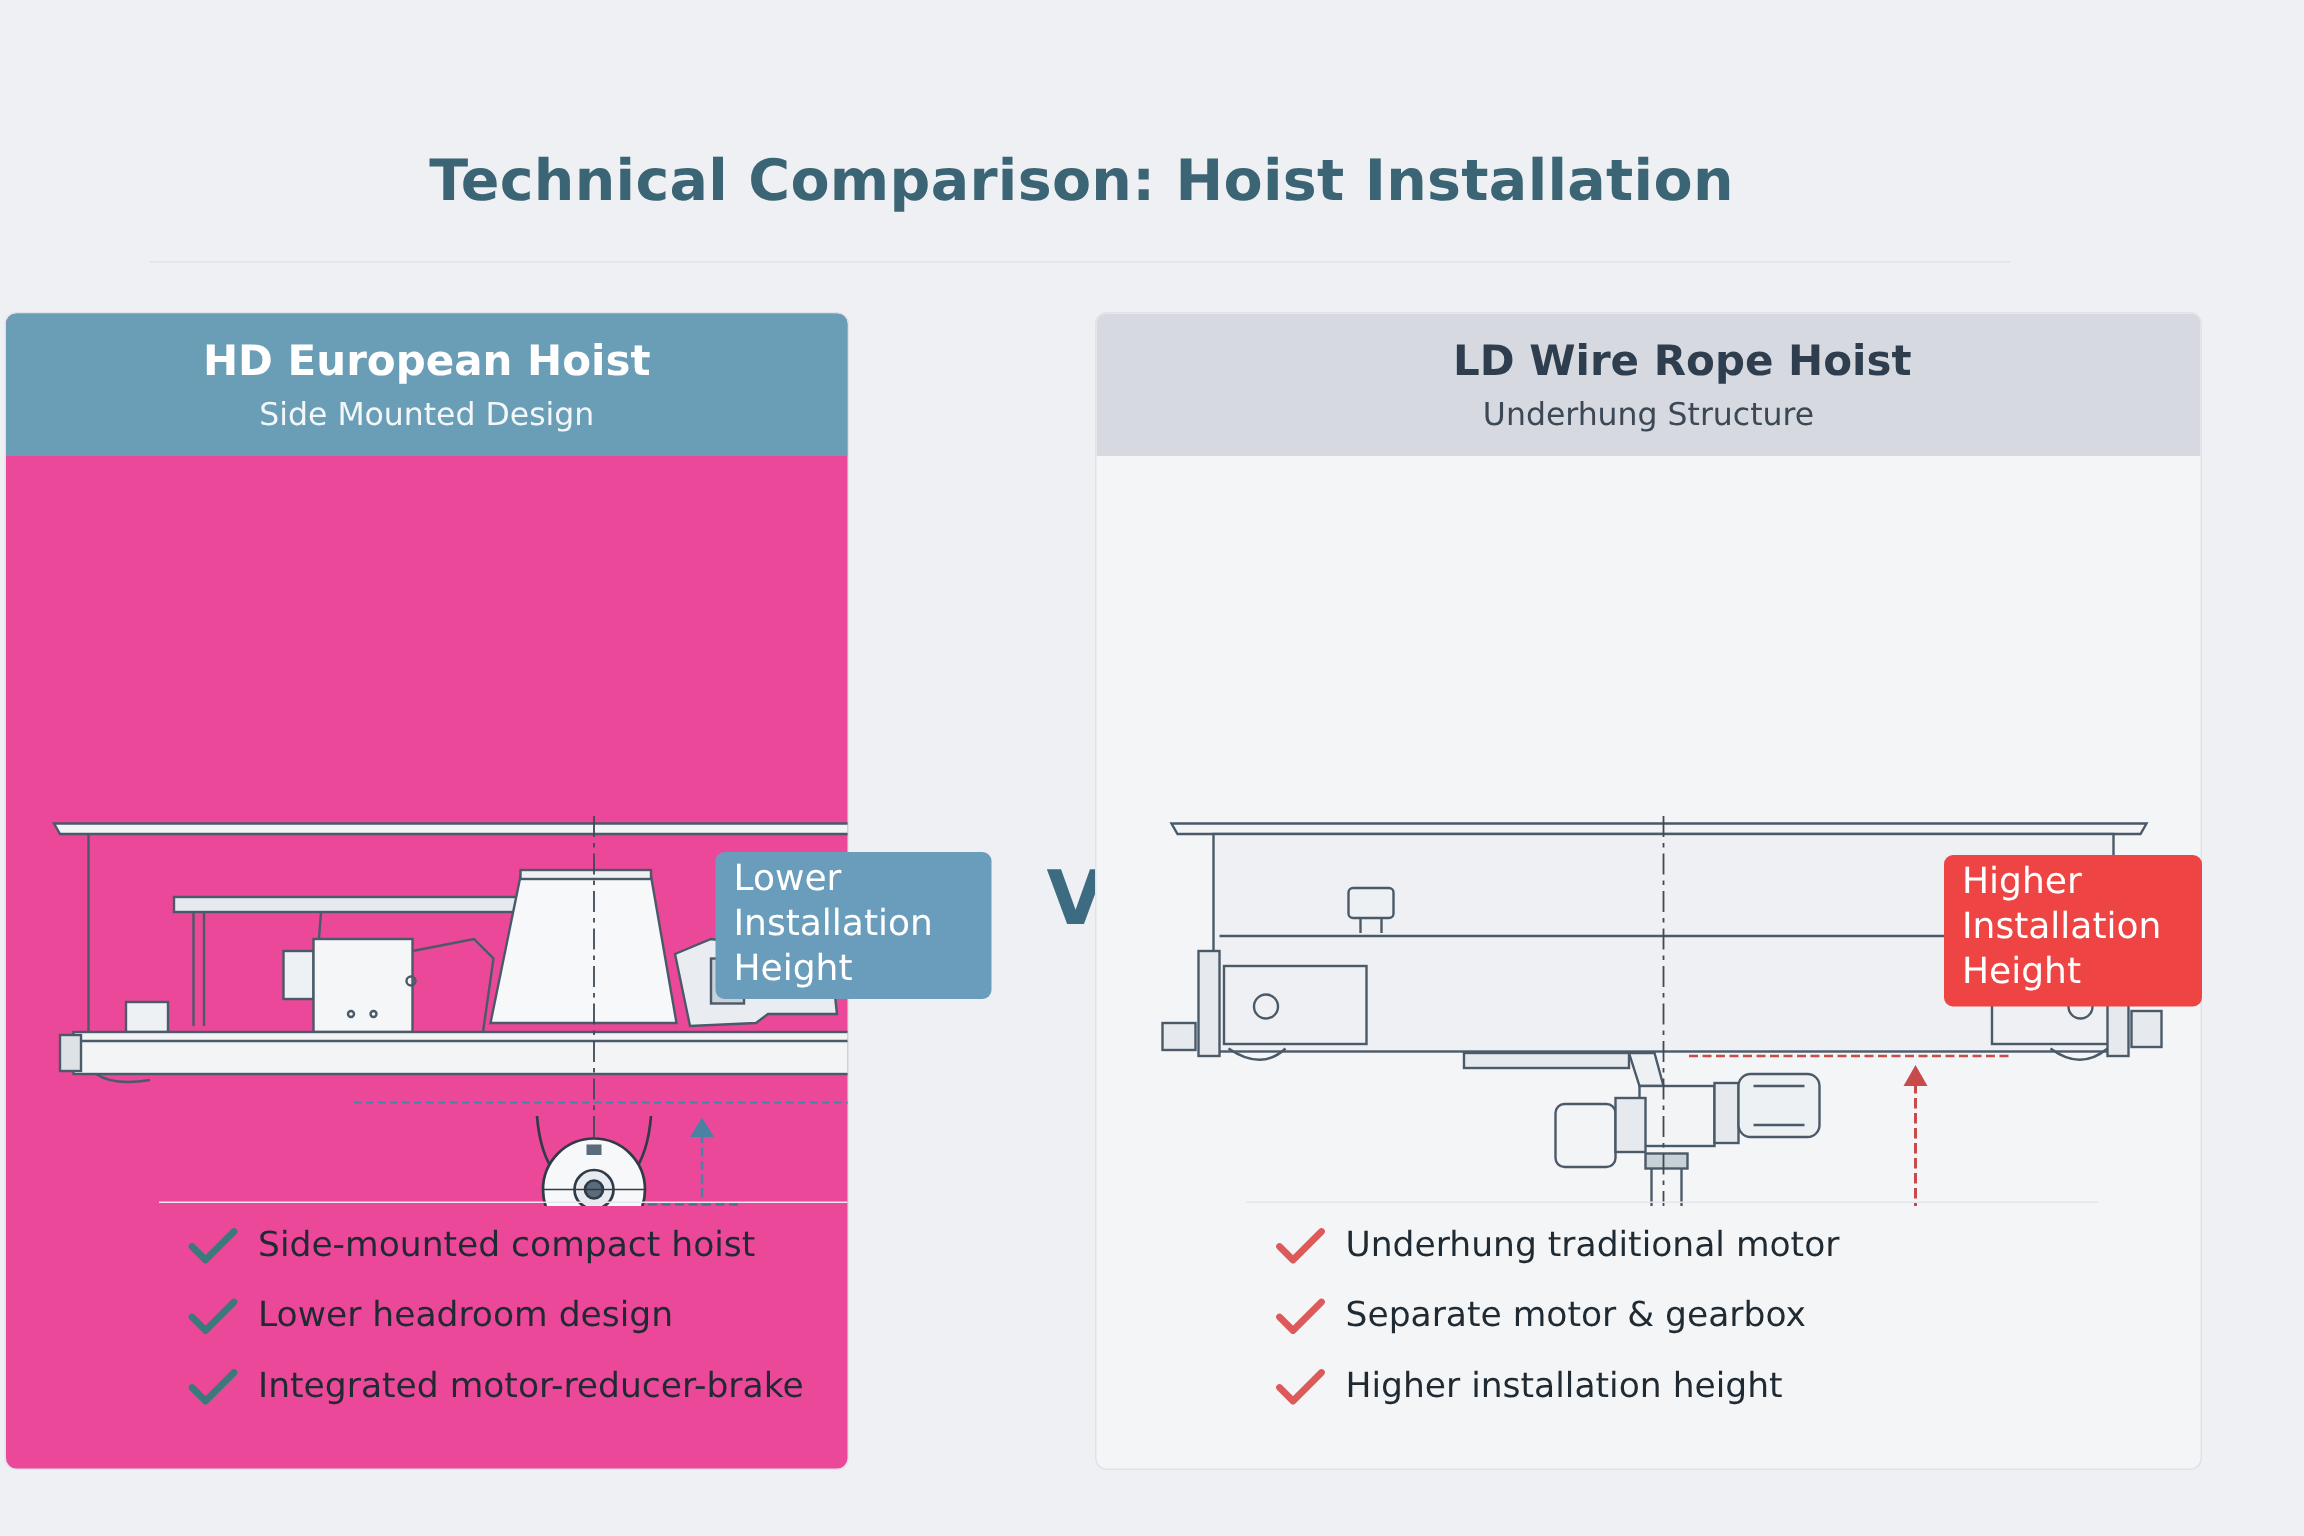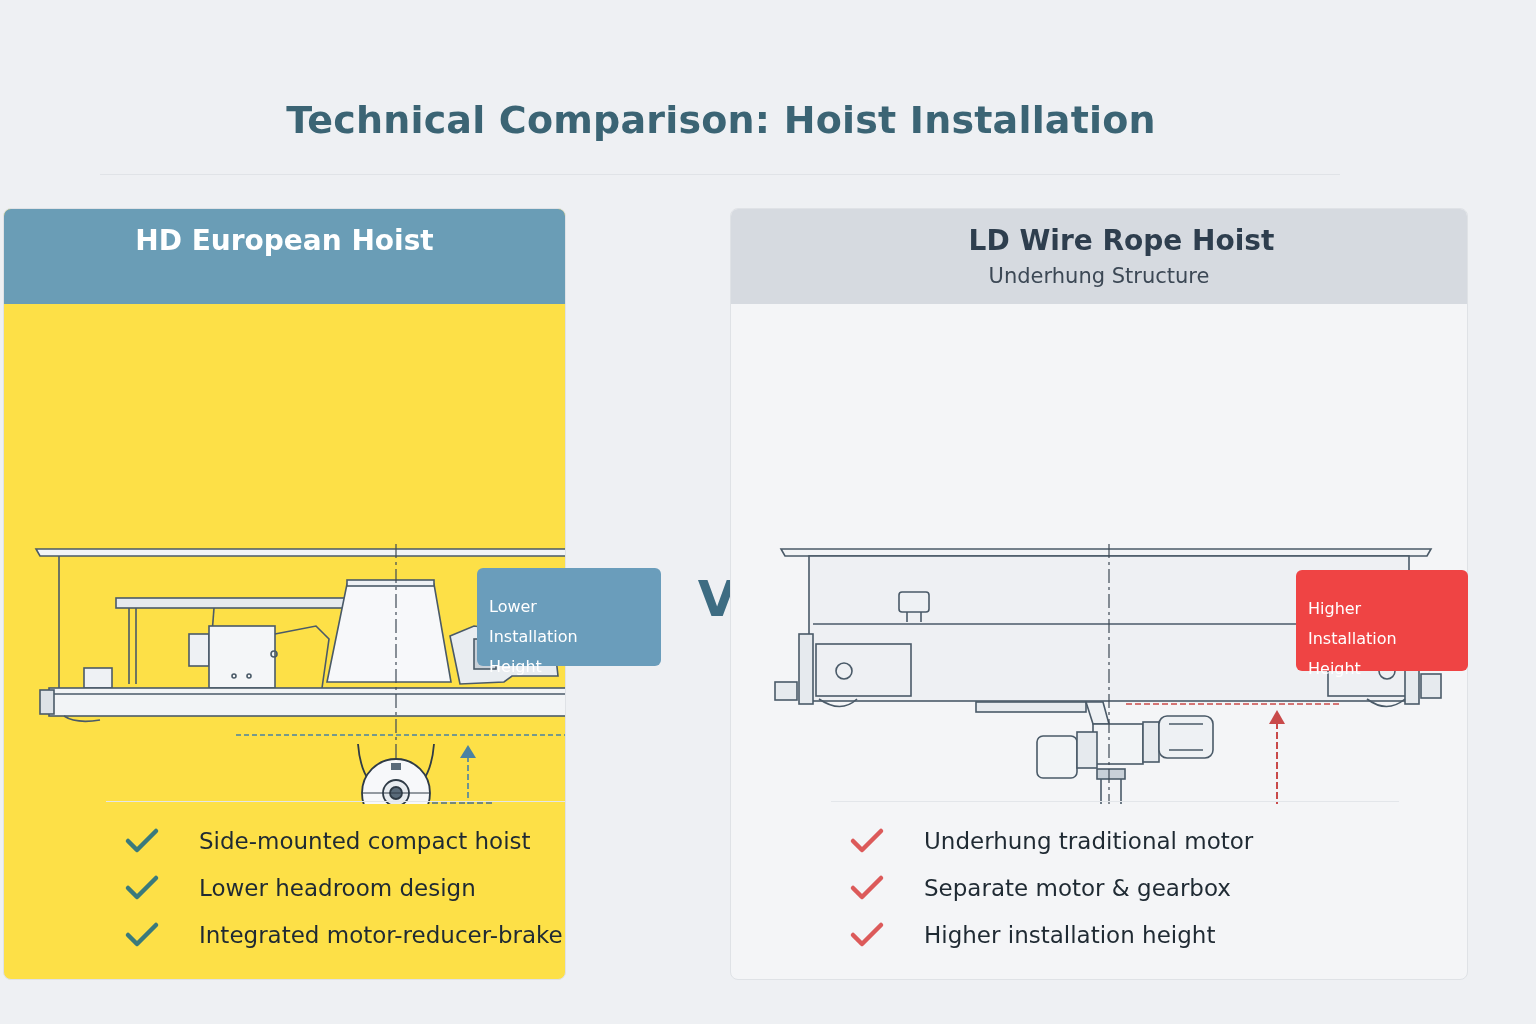--- a/index.html
+++ b/index.html
@@ -16,21 +16,21 @@
   }
   .title-rule {
     position: absolute; left: 100px; top: 174px; width: 1240px; height: 1px;
     background: #e0e3e7;
   }
   .card {
     position: absolute; top: 208px; height: 772px;
     border-radius: 8px; border: 1px solid #dfe2e6;
     overflow: hidden;
   }
-  .card.left { left: 3px; width: 563px; background: #fde047; }
+  .card.left { left: 3px; width: 563px; background: #ec4899; }
   .card.right { left: 730px; width: 738px; background: #f4f5f7; }
   .card-header {
     height: 95px; text-align: center; padding-top: 14px;
   }
   .card.left .card-header { background: #6a9db6; }
   .card.right .card-header { background: #d6dae0; }
   .card-title { font-size: 28px; font-weight: bold; line-height: 36px; }
   .card-sub { font-size: 21px; line-height: 32px; margin-top: 1px; }
   .card.left .card-title { color: #ffffff; }
   .card.left .card-sub { color: #f2f7fa; }
@@ -38,43 +38,44 @@
   .card.right .card-sub { color: #3c4855; }
   .diagram { position: absolute; top: 95px; left: 0; }
   .list-rule {
     position: absolute; top: 592px; height: 1px; background: #e3e6ea;
   }
   .card.left .list-rule { left: 102px; width: 555px; }
   .card.right .list-rule { left: 100px; width: 568px; }
   .features { position: absolute; top: 608px; list-style: none; }
   .card.left .features { left: 120px; }
   .card.right .features { left: 118px; }
-  .feature { display: flex; align-items: center; height: 47px; gap: 27px; }
+  .feature { display: flex; height: 47px; }
   .feature .check { width: 36px; height: 28px; margin-right: 12px; flex: none; }
   .feature .txt { font-size: 23px; color: #1f2a33; }
   .vs {
     position: absolute; left: 690px; top: 570px; width: 90px;
     text-align: center; font-size: 50px; font-weight: bold; color: #3d6c82;
   }
   .callout {
     position: absolute; border-radius: 6px; color: #fff;
-    font-size: 16px; line-height: 30px; padding: 24px 12px;
+    font-size: 24px; line-height: 30px; padding: 2px 12px;
   }
   .callout.blue { left: 477px; top: 568px; width: 184px; height: 98px; background: #6a9dbb; }
   .callout.red { left: 1296px; top: 570px; width: 172px; height: 101px; background: #ef4444; }
 </style>
 </head>
 <body>
 
 <div class="title">Technical Comparison: Hoist Installation</div>
 <div class="title-rule"></div>
 
 <div class="card left">
   <div class="card-header">
     <div class="card-title">HD European Hoist</div>
+    <div class="card-sub">Side Mounted Design</div>
   </div>
 
   <svg class="diagram" width="711" height="500" viewBox="0 0 711 500">
     <g fill="none" stroke="#4a5a68" stroke-width="1.6">
 
       <path d="M32 245 L680 245 L676 252 L36 252 Z" fill="#f2f4f6"></path>
       <line x1="55" y1="252" x2="55" y2="385"></line>
       <line x1="655" y1="252" x2="655" y2="385"></line>
 
       <rect x="112" y="294" width="230" height="10" fill="#e6eaee"></rect>

